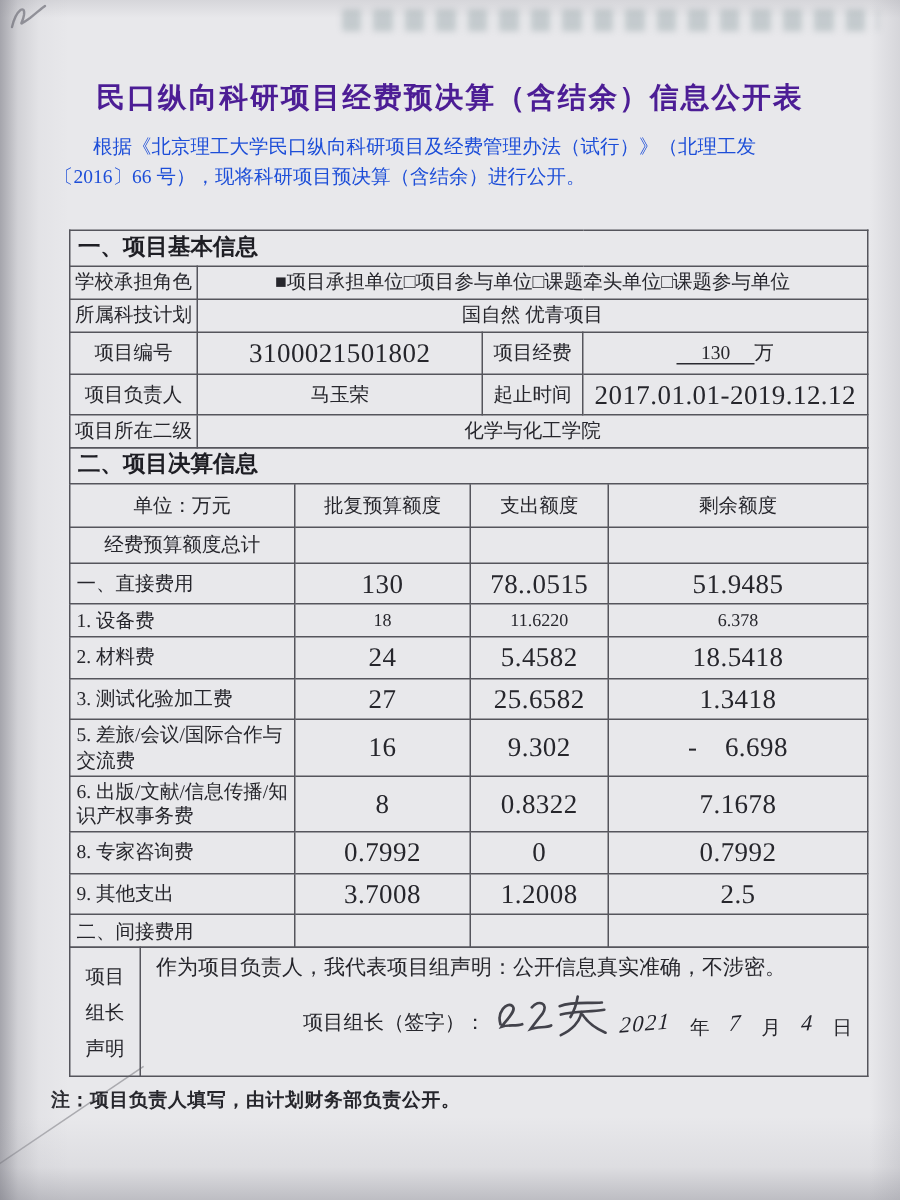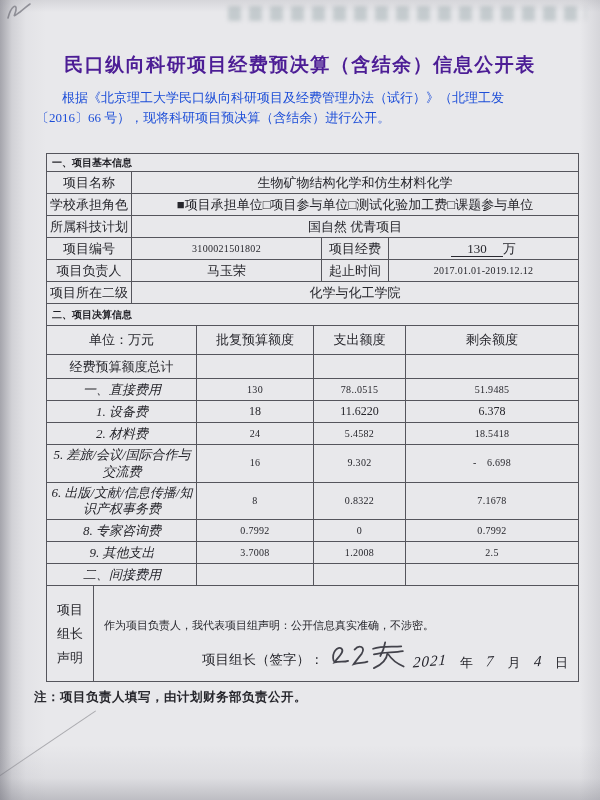--- a/index.html
+++ b/index.html
@@ -36,35 +36,35 @@
   .intro{width:540px;margin:10px auto 0 36px;font-size:13px;line-height:1.55;color:#1d4ed8;}
   .intro .l1{text-indent:2em;}
 
   table{border-collapse:collapse;table-layout:fixed;width:532px;margin-left:46px;}
   table.t2,table.t3{margin-top:-1px;}
   td{border:1px solid #55555c;font-size:13px;line-height:1.25;
      padding:2px 3px;vertical-align:middle;color:#26262c;}
   .t1{margin-top:25px;}
   .outer{border:1.5px solid #4c4c53;}
   .sec-head{font-family:"Liberation Sans","DejaVu Sans",sans-serif;
-    font-weight:700;font-size:10px;padding-left:5px;height:19px;color:#1e1e24;}
+    font-weight:700;font-size:15px;padding-left:5px;height:19px;color:#1e1e24;}
   .c{text-align:center;}
-  .l{text-align:center;padding-left:4px;font-style:italic;}
+  .l{text-align:left;padding-left:4px;}
   .t1 td{height:22px;}
   .t1 tr.sh td{height:18px;}
   .underlined{border-bottom:1px solid #2a2a31;padding:0 16px;}
   .t2 td{height:22px;}
   .t2 tr.colhead td{height:29px;}
   .t2 tr.total td{height:24px;}
-  .num{font-size:10px;letter-spacing:.3px;}
+  .num{font-size:18px;letter-spacing:.3px;}
   .smallnum{font-size:12px;}
 
   .decl-label{ text-align:center;font-size:13px;line-height:1.85;padding:4px 2px;}
   .decl-cell{padding:0;height:86px;vertical-align:top;}
-  .statement{padding:5px 8px 0 10px;font-size:11px;margin-top:28px;}
+  .statement{padding:5px 8px 0 10px;font-size:14px;}
   .signrow{display:flex;align-items:flex-end;margin-top:18px;padding:0 6px 6px 108px;}
   .sign-label{font-size:13.5px;white-space:nowrap;padding-bottom:6px;}
   .sig-svg{margin:-14px 0 0 4px;}
   .dategroup{margin-left:auto;display:flex;align-items:flex-end;gap:4px;
     font-size:13px;padding-bottom:4px;white-space:nowrap;}
   .hand{font-style:italic;font-size:15px;letter-spacing:1px;color:#23232b;
     transform:rotate(-5deg) skewX(-8deg);display:inline-block;padding:0 5px;}
   .dunit{padding:0 4px;}
 
   .footnote{margin:7px 0 0 34px;font-size:12.5px;font-weight:600;letter-spacing:.5px;color:#26262c;}
@@ -90,26 +90,22 @@
         <col style="width:85px">
         <col style="width:190px">
         <col style="width:67px">
         <col style="width:190px">
       </colgroup>
     <tbody>
         <tr class="sh">
           <td colspan="4" class="sec-head">一、项目基本信息</td>
         </tr>
     <tr>
-      <td class="c">项目名称</td>
-      <td class="c" colspan="3">生物矿物结构化学和仿生材料化学</td>
-    </tr>
-    <tr>
       <td class="c">学校承担角色</td>
-      <td class="c" colspan="3">■项目承担单位□项目参与单位□测试化验加工费□课题参与单位</td>
+      <td class="c" colspan="3">■项目承担单位□项目参与单位□课题牵头单位□课题参与单位</td>
     </tr>
     <tr>
       <td class="c">所属科技计划</td>
       <td class="c" colspan="3">国自然 优青项目</td>
     </tr>
     <tr>
       <td class="c">项目编号</td>
       <td class="c num">3100021501802</td>
       <td class="c">项目经费</td>
       <td class="c"><span class="underlined">130</span><span>万</span></td>
@@ -160,20 +156,26 @@
       <td class="l">1. 设备费</td>
       <td class="c smallnum">18</td>
       <td class="c smallnum">11.6220</td>
       <td class="c smallnum">6.378</td>
     </tr>
     <tr>
       <td class="l">2. 材料费</td>
       <td class="c num">24</td>
       <td class="c num">5.4582</td>
       <td class="c num">18.5418</td>
+    </tr>
+    <tr>
+      <td class="l">3. 测试化验加工费</td>
+      <td class="c num">27</td>
+      <td class="c num">25.6582</td>
+      <td class="c num">1.3418</td>
     </tr>
     <tr>
       <td class="l">5. 差旅/会议/国际合作与交流费</td>
       <td class="c num">16</td>
       <td class="c num">9.302</td>
       <td class="c num">-　6.698</td>
     </tr>
     <tr>
       <td class="l">6. 出版/文献/信息传播/知识产权事务费</td>
       <td class="c num">8</td>

